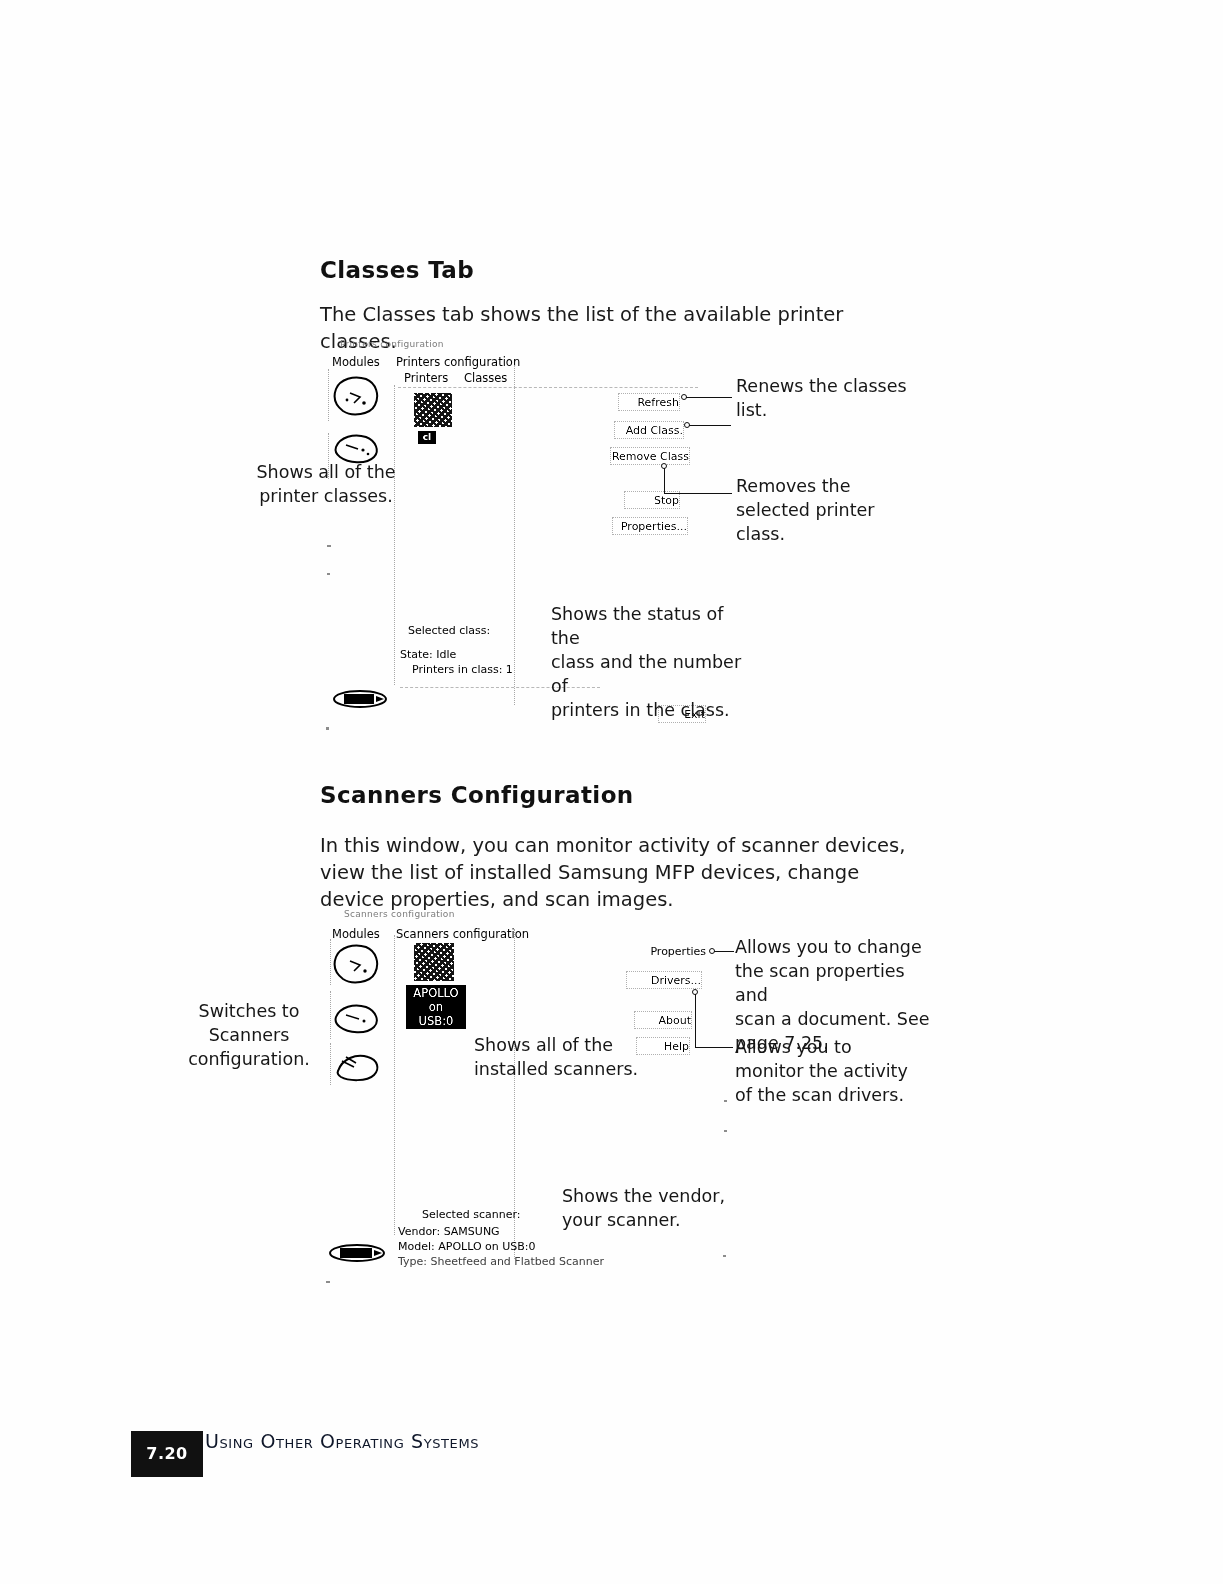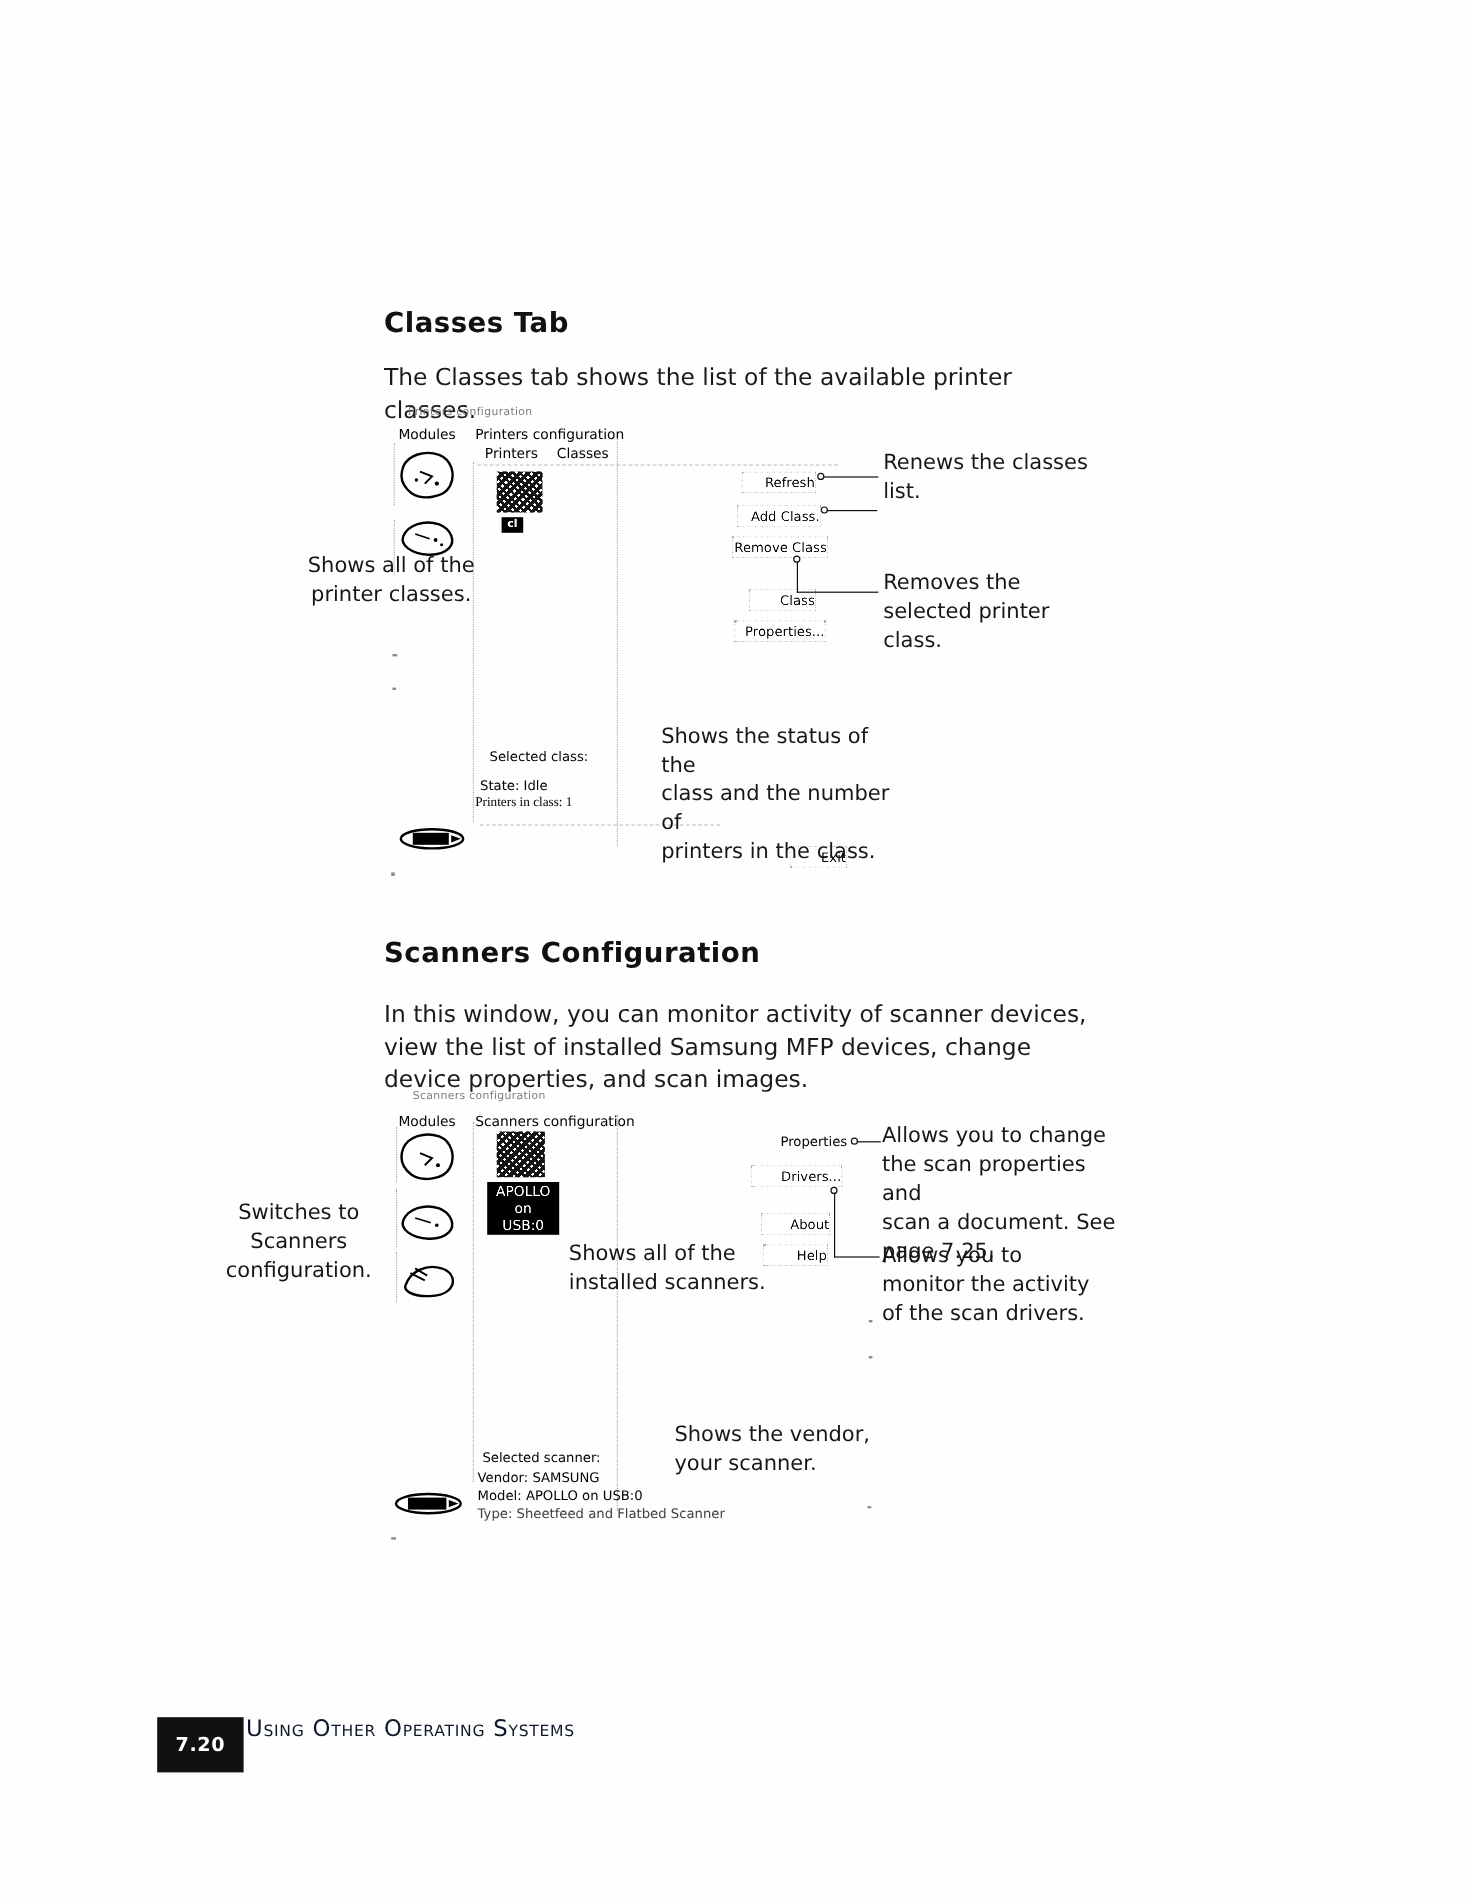--- a/index.html
+++ b/index.html
@@ -222,26 +222,26 @@
     <div class="vrule" style="left:76px; top:50px; height:300px;"></div>
     <div class="vrule" style="left:196px; top:30px; height:340px;"></div>
     <div class="hrule" style="left:80px; top:52px; width:300px;"></div>
 
     <div class="noise" style="left:96px; top:58px; width:38px; height:34px;"></div>
     <div class="chip-sm" style="left:100px; top:96px; width:18px;">cl</div>
 
     <div class="ui-btn" style="left:300px; top:58px; width:62px;">Refresh</div>
     <div class="ui-btn" style="left:296px; top:86px; width:70px;">Add Class.</div>
     <div class="ui-btn" style="left:292px; top:112px; width:80px;">Remove Class</div>
-    <div class="ui-btn" style="left:306px; top:156px; width:56px;">Class</div>
+    <div class="ui-btn" style="left:306px; top:156px; width:56px;">Stop</div>
     <div class="ui-btn" style="left:294px; top:182px; width:76px;">Properties...</div>
 
     <div class="status" style="left:90px; top:288px;">Selected class:</div>
     <div class="status" style="left:82px; top:312px;">State: Idle</div>
-    <div class="status" style="left:78px; top:327px;font-family:Liberation Serif, serif;">Printers in class: 1</div>
+    <div class="status" style="left:94px; top:327px;">Printers in class: 1</div>
 
     <div class="hrule" style="left:82px; top:352px; width:200px;"></div>
 
     <div class="icon-holder" style="left:14px; top:352px;">
       <svg width="56" height="24" viewBox="0 0 56 24">
         <ellipse cx="28" cy="12" rx="26" ry="8" fill="none" stroke="#1a1a1a" stroke-width="2"></ellipse>
         <rect x="12" y="7" width="30" height="10" fill="#2b2b2b"></rect>
         <path d="M44 9 L52 12 L44 15 Z" fill="#1a1a1a"></path>
       </svg>
     </div>
@@ -327,21 +327,21 @@
     <div class="chip" style="left:88px; top:80px; width:60px;">
       <span>APOLLO on</span><br>
       <span>USB:0</span>
     </div>
 
     <div class="ui-btn noborder" style="left:312px; top:38px; width:76px;">Properties</div>
     <div class="ui-btn" style="left:308px; top:66px; width:76px;">Drivers...</div>
     <div class="ui-btn" style="left:316px; top:106px; width:58px;">About</div>
     <div class="ui-btn" style="left:318px; top:132px; width:54px;">Help</div>
 
-    <div class="status" style="left:84px; top:302px;">Selected scanner:</div>
+    <div class="status" style="left:104px; top:302px;">Selected scanner:</div>
     <div class="status" style="left:80px; top:319px;">Vendor: SAMSUNG</div>
     <div class="status" style="left:80px; top:334px;">Model: APOLLO on USB:0</div>
     <div class="status" style="left:80px; top:349px; color:#555;">Type: Sheetfeed and Flatbed Scanner</div>
 
     <div class="icon-holder" style="left:10px; top:336px;">
       <svg width="58" height="24" viewBox="0 0 58 24">
         <ellipse cx="29" cy="12" rx="27" ry="8" fill="none" stroke="#1a1a1a" stroke-width="2"></ellipse>
         <rect x="12" y="7" width="32" height="10" fill="#2b2b2b"></rect>
         <path d="M46 9 L54 12 L46 15 Z" fill="#1a1a1a"></path>
       </svg>

